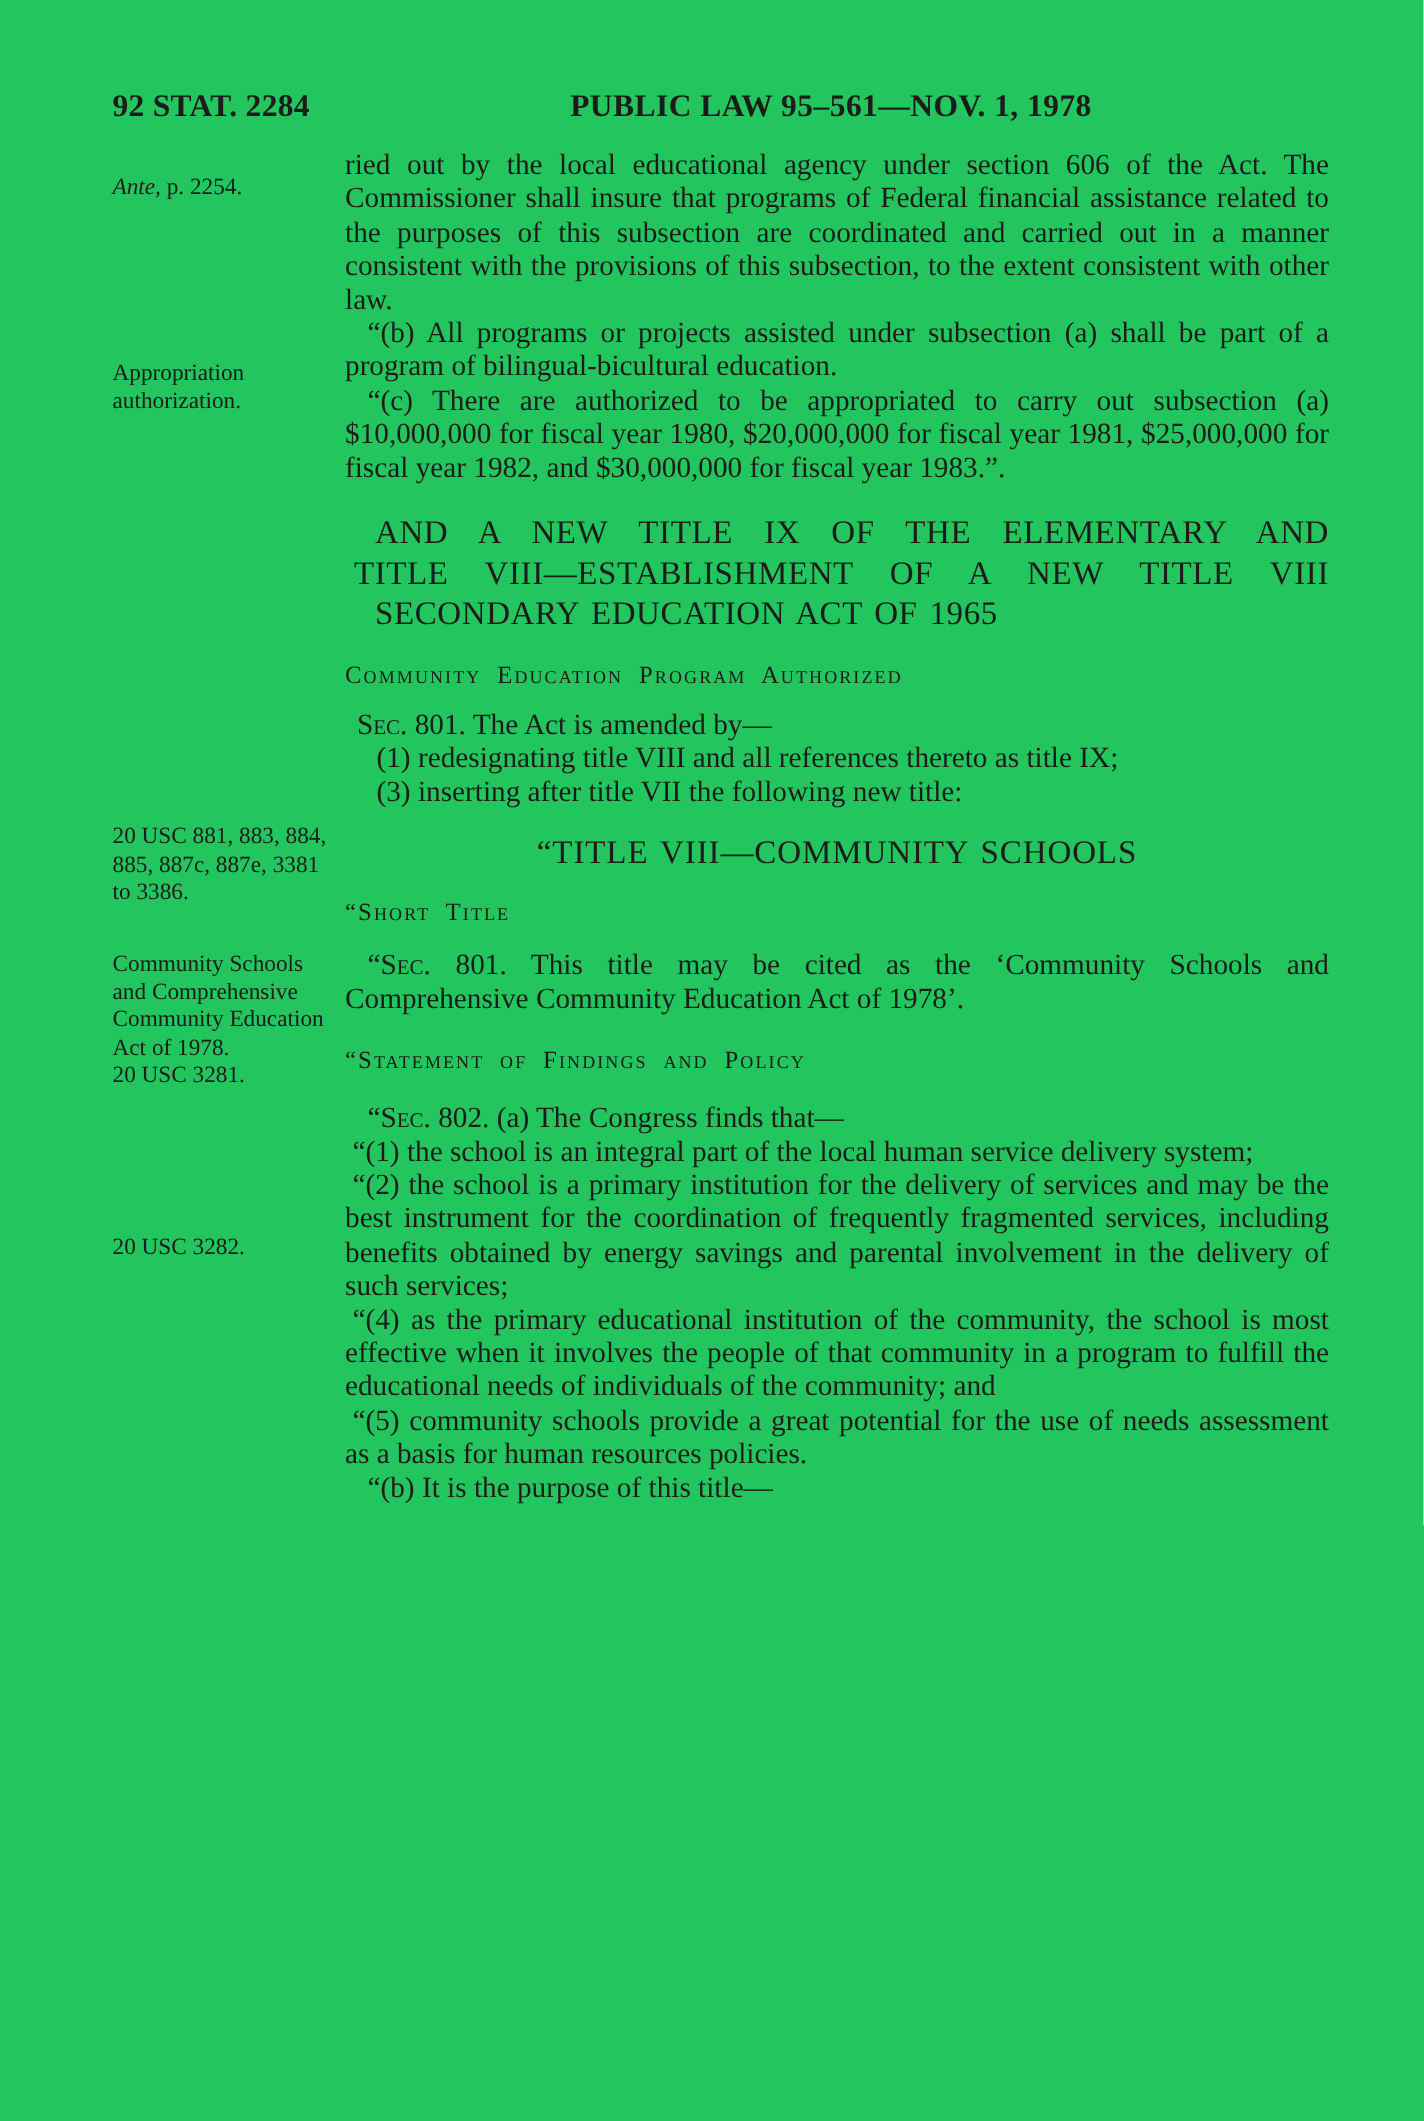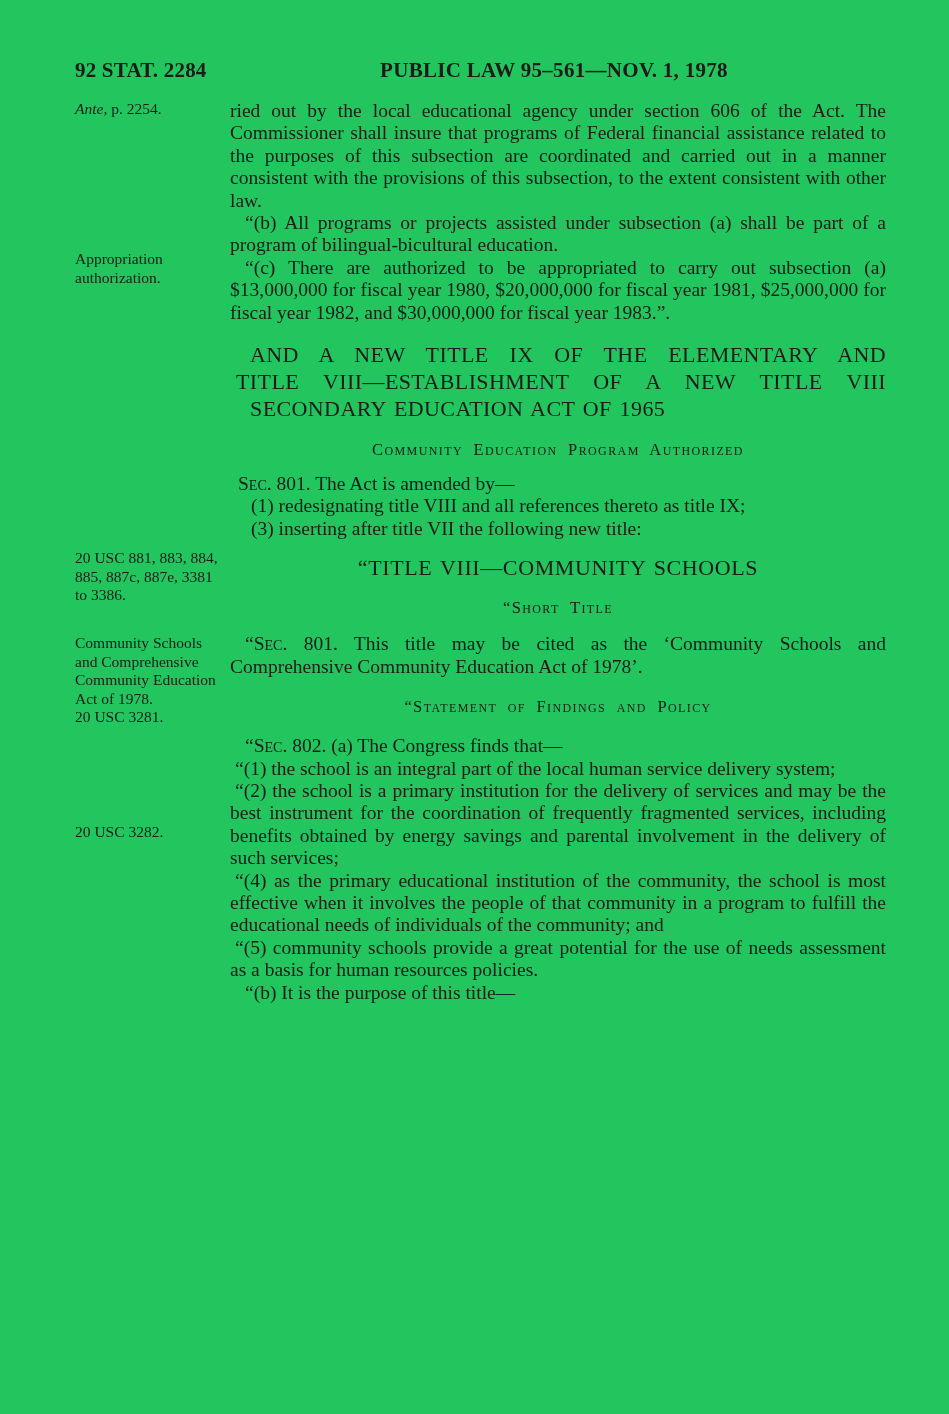--- a/index.html
+++ b/index.html
@@ -59,58 +59,58 @@
   .title-main .tl.last  { text-align: left; text-align-last: left; }
   
   .title-center {
     margin: 15px 0 0 0;
     font-size: 22px; line-height: 26px; text-align: center;
     font-weight: normal; letter-spacing: 0.6px; word-spacing: 2px;
   }
   
   .schead {
     margin: 17px 0 0 0;
-    font-size: 16.5px; line-height: 22px; text-align: center;
+    font-size: 16.5px; line-height: 22px; text-align: left;
     font-variant: small-caps; font-weight: normal;
     letter-spacing: 1.4px; word-spacing: 5px;
   }
   .mt-sec801  { margin-top: 12px !important; }
   .mt-short   { margin-top: 16px !important; }
   .mt-cited   { margin-top: 14px !important; }
   .mt-find    { margin-top: 18px !important; }
   .mt-sec802  { margin-top: 17px !important; }
 </style>
 </head>
 <body>
 
 <div class="page">
 
   <div class="hdr">
     <div class="stat">92 STAT. 2284</div>
     <div class="law">PUBLIC LAW 95–561—NOV. 1, 1978</div>
   </div>
 
-  <div class="note" style="top:100px"><span class="it">Ante,</span><span> p. 2254.</span></div>
+  <div class="note" style="top:116px"><span class="it">Ante,</span><span> p. 2254.</span></div>
 
-  <div class="note" style="top:250px">Appropriation authorization.</div>
+  <div class="note" style="top:240px">Appropriation authorization.</div>
 
   <div class="note" style="top:549px">20 USC 881, 883, 884, 885, 887c, 887e, 3381 to 3386.</div>
 
   <div class="note" style="top:634px">
     <div>Community Schools and Comprehensive Community Education Act of 1978.</div>
     <div>20 USC 3281.</div>
   </div>
 
   <div class="note" style="top:823px">20 USC 3282.</div>
 
   <div class="body-col">
 
     <p class="flush">ried out by the local educational agency under section 606 of the Act. The Commissioner shall insure that programs of Federal financial assistance related to the purposes of this subsection are coordinated and carried out in a manner consistent with the provisions of this subsection, to the extent consistent with other law.</p>
     <p class="ind1">“(b) All programs or projects assisted under subsection (a) shall be part of a program of bilingual-bicultural education.</p>
-    <p class="ind1">“(c) There are authorized to be appropriated to carry out subsection (a) $13,000,000 for fiscal year 1980, $20,000,000 for fiscal year 1981, $25,000,000 for fiscal year 1982, and $30,000,000 for fiscal year 1983.”.</p>
+    <p class="ind1">“(c) There are authorized to be appropriated to carry out subsection (a) $10,000,000 for fiscal year 1980, $20,000,000 for fiscal year 1981, $25,000,000 for fiscal year 1982, and $30,000,000 for fiscal year 1983.”.</p>
 
     <div class="title-main">
       <div class="tl">AND A NEW TITLE IX OF THE ELEMENTARY AND</div>
       <div class="tl first">TITLE VIII—ESTABLISHMENT OF A NEW TITLE VIII</div>
       <div class="tl last">SECONDARY EDUCATION ACT OF 1965</div>
     </div>
 
     <div class="schead">Community Education Program Authorized</div>
 
     <p class="sec mt-sec801"><span class="sc">Sec. 801.</span><span> The Act is amended by—</span></p>

